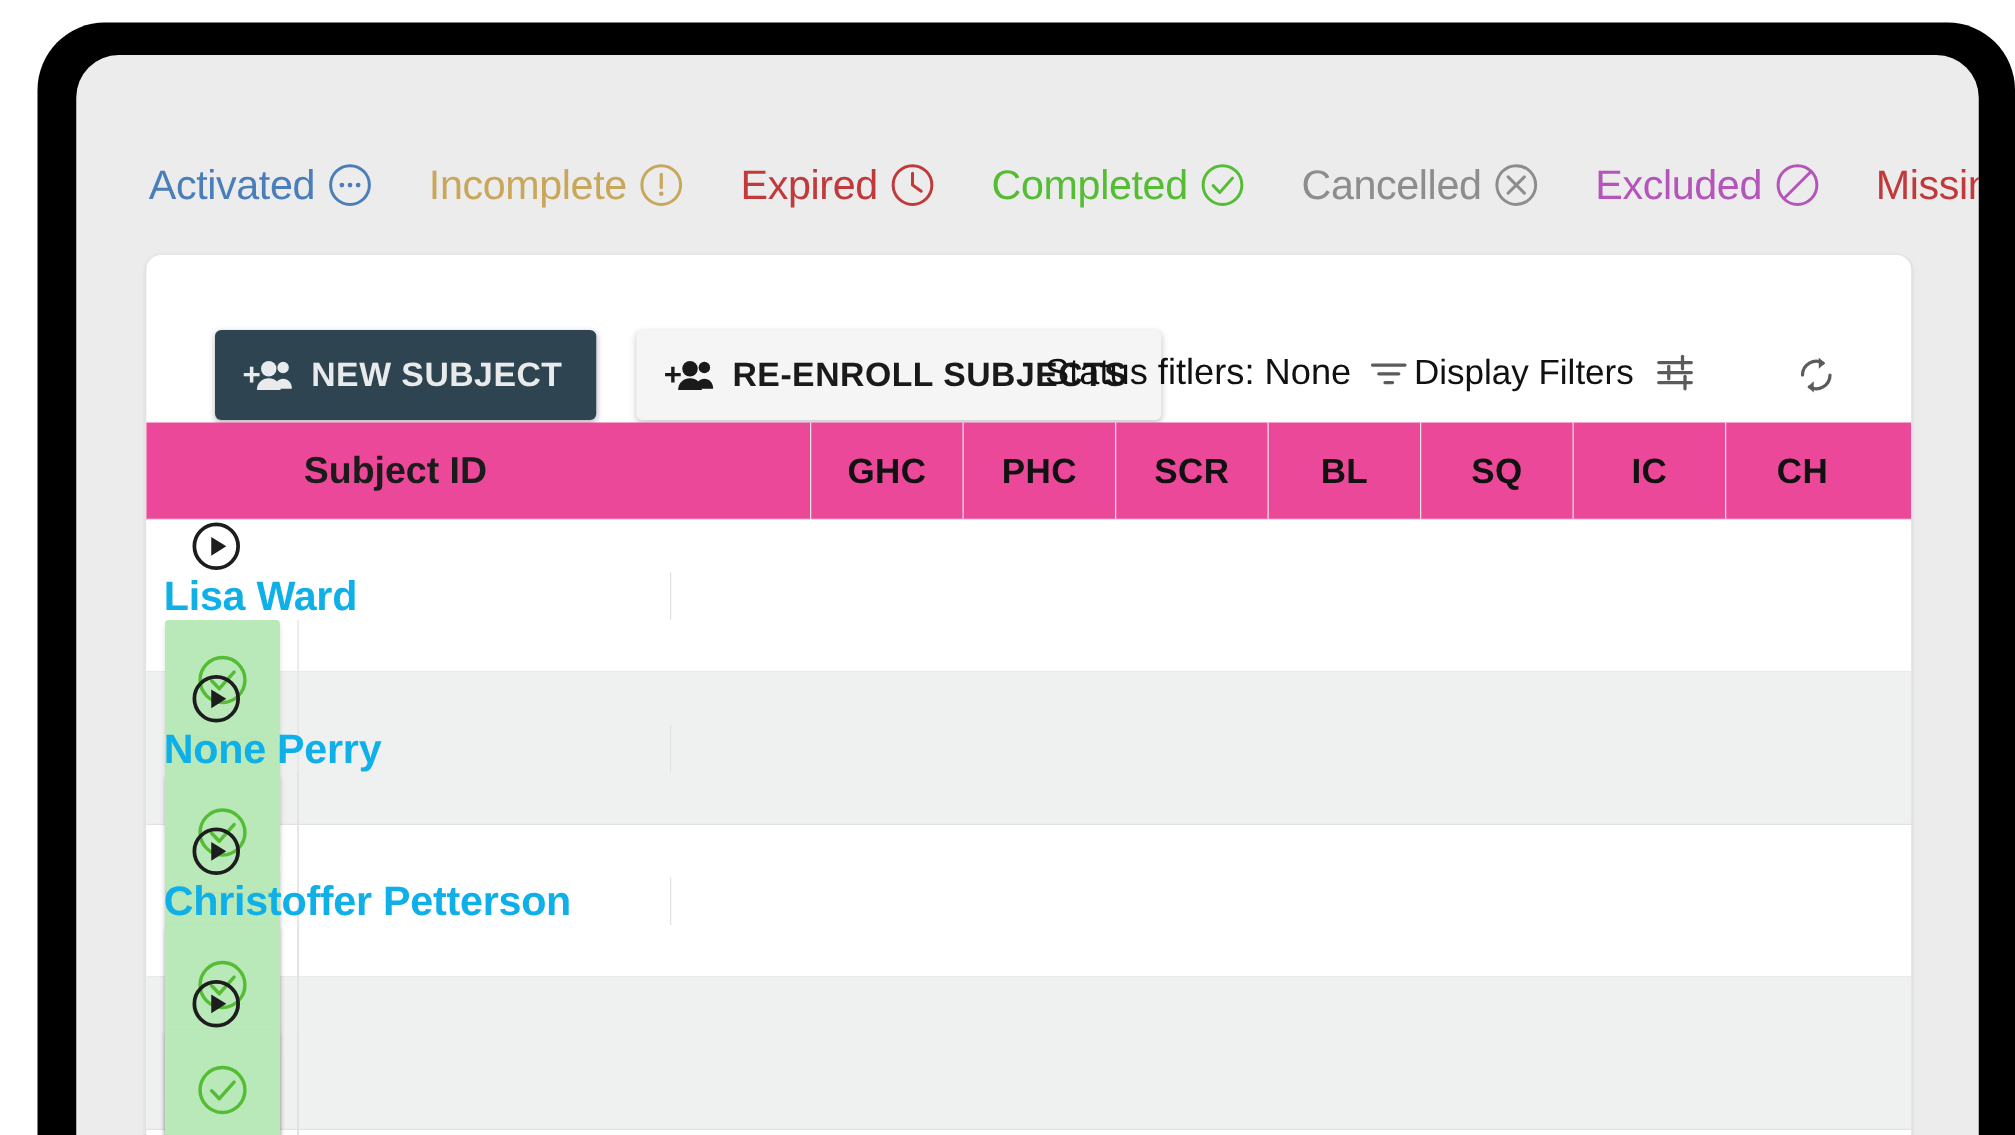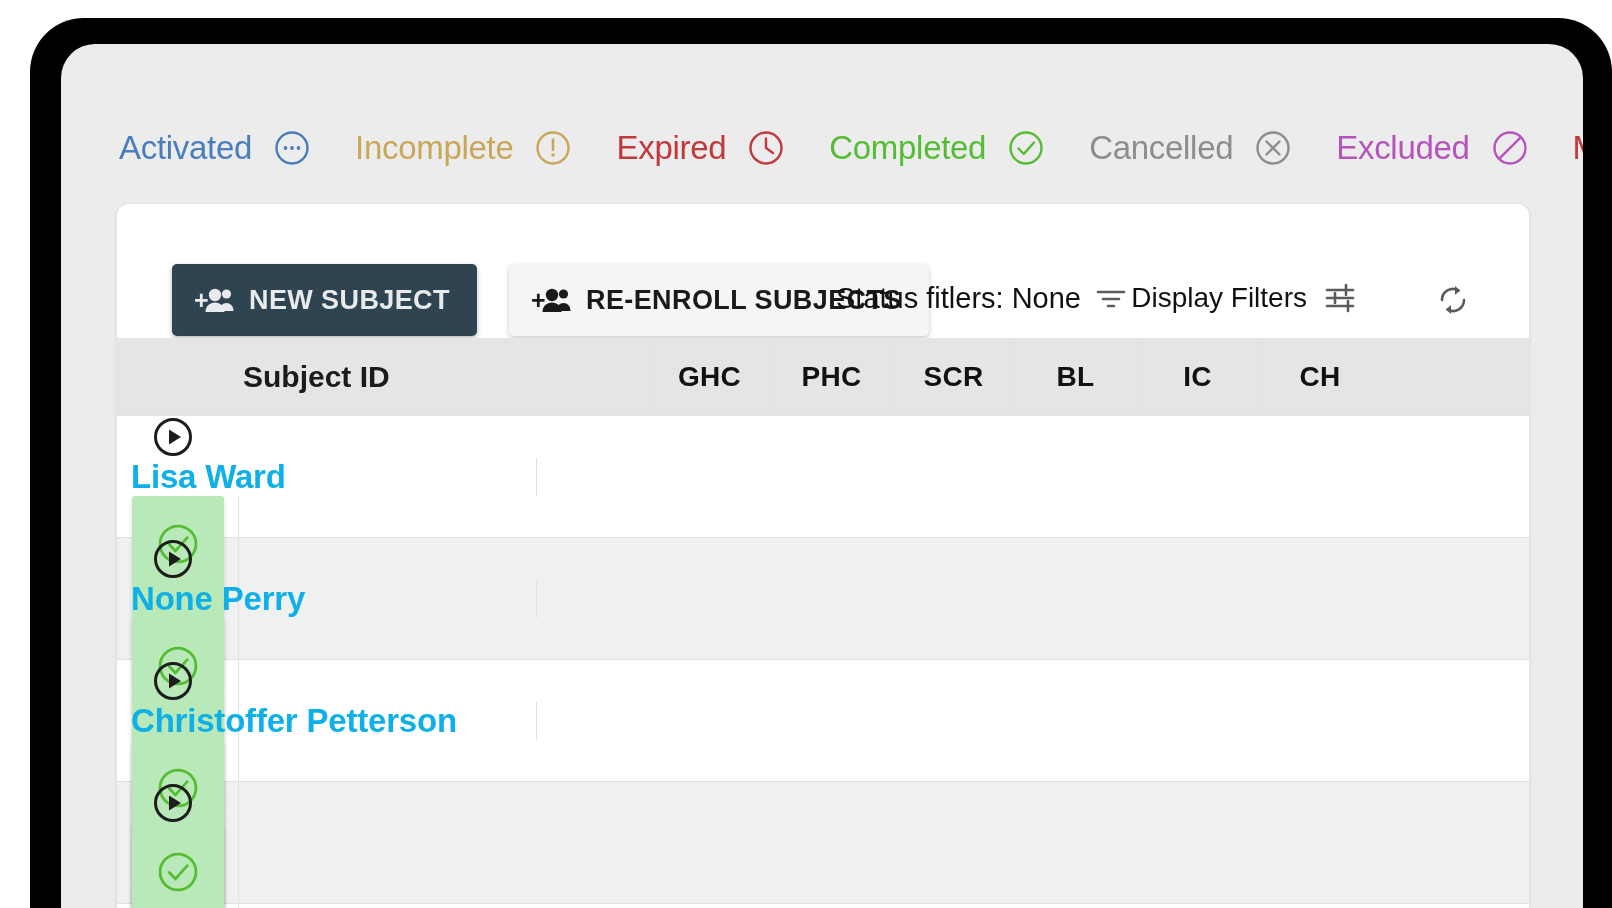--- a/index.html
+++ b/index.html
@@ -20,21 +20,21 @@
     background:#ececec;border-radius:34px 34px 0 0;
     overflow:hidden;
   }
 
   
   #legend{
     position:absolute;left:58px;top:72px;width:1440px;height:64px;
     display:flex;align-items:center;gap:0;
   }
   .legend-item{
-    display:flex;align-items:center;gap:21px;margin-right:44px;
+    display:flex;align-items:center;gap:9px;margin-right:44px;
     white-space:nowrap;
   }
   .legend-label{font-size:33px;letter-spacing:-0.3px;}
   .legend-ico{display:block;}
 
   
   #card{
     position:absolute;left:56px;top:160px;width:1412px;height:740px;
     background:#ffffff;border-radius:12px;
     box-shadow:0 1px 4px rgba(0,0,0,.10);
@@ -76,21 +76,21 @@
   #filter-icon-btn{position:absolute;right:400px;top:80px;cursor:pointer;}
   #display-filters{
     position:absolute;right:222px;top:78px;font-size:28px;color:#111;white-space:nowrap;cursor:pointer;
   }
   #tune-icon-btn{position:absolute;right:170px;top:78px;cursor:pointer;}
   #refresh-icon-btn{position:absolute;right:58px;top:78px;cursor:pointer;}
 
   
   #table{position:absolute;left:0;top:134px;width:100%;}
   .row{display:flex;align-items:stretch;width:100%;box-sizing:border-box;}
-  #head-row{height:78px;border-bottom:1px solid #e2e2e2;background:#e5e5e5;}
+  #head-row{height:78px;border-bottom:1px solid #e2e2e2;background:#ec4899;}
   .body-row{height:122px;border-bottom:1px solid #e2e2e2;flex-direction:column;}
   .body-row.alt{background:#eff0f0;}
   .body-row.plain{background:#ffffff;}
 
   .c-expand{width:112px;flex:none;display:flex;align-items:center;justify-content:center;}
   .c-name{width:420px;flex:none;display:flex;align-items:center;
           border-right:1px solid #e2e2e2;box-sizing:border-box;padding-left:14px;}
   .c-stat{width:122px;flex:none;display:flex;align-items:center;justify-content:center;
           border-right:1px solid #e2e2e2;box-sizing:border-box;}
   .c-stat:last-child{border-right:none;}
@@ -249,20 +249,23 @@
             <div class="c-stat">
               <span class="head-col">PHC</span>
             </div>
             <div class="c-stat">
               <span class="head-col">SCR</span>
             </div>
             <div class="c-stat">
               <span class="head-col">BL</span>
             </div>
             <div class="c-stat">
+              <span class="head-col">SQ</span>
+            </div>
+            <div class="c-stat">
               <span class="head-col">IC</span>
             </div>
             <div class="c-stat">
               <span class="head-col">CH</span>
             </div>
           </div>
       <div class="row body-row plain">
             <div class="c-expand">
               <svg width="42" height="42" viewBox="0 0 42 42">
                 <circle cx="21" cy="21" r="17.5" fill="none" stroke="#1d1d1d" stroke-width="3"></circle>

